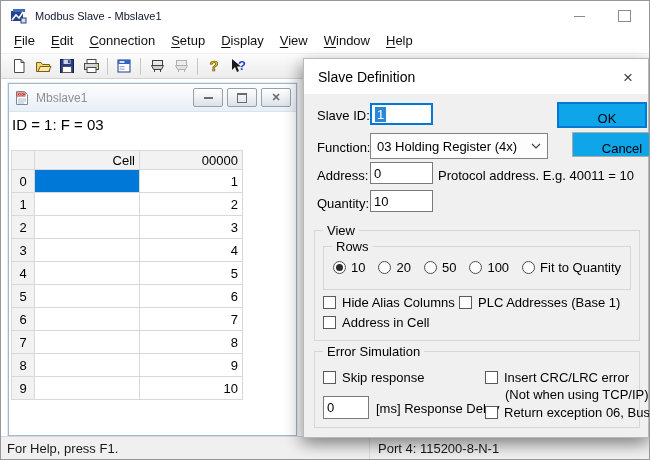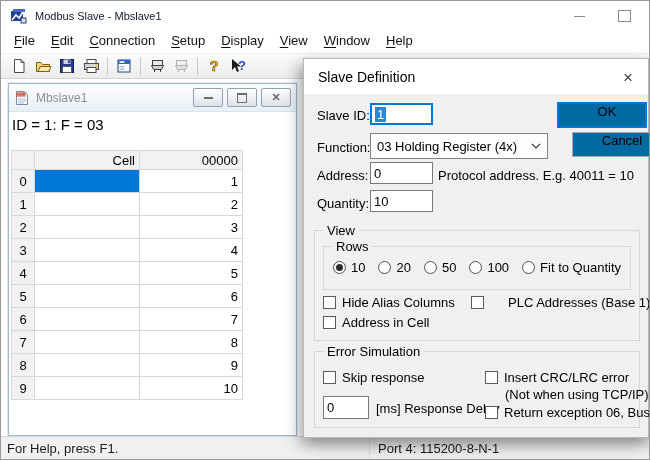--- a/index.html
+++ b/index.html
@@ -69,21 +69,21 @@
   .dlg-close{position:absolute;top:7px;right:9px;width:22px;height:22px;display:flex;align-items:center;
     justify-content:center;font-size:17px;color:#3f3f3f;line-height:1;}
   .lbl{position:absolute;white-space:nowrap;}
   .field{position:absolute;background:#fff;border:1px solid #7a7a7a;box-sizing:border-box;
     display:flex;align-items:center;padding-left:3px;}
   .field-focus{border:2px solid #0078d7;}
   .sel-text{background:#2b88d8;color:#fff;padding:0 2px;}
   .combo{position:absolute;background:#fdfdfd;border:1px solid #828282;box-sizing:border-box;
     display:flex;align-items:center;padding:12px 6px;}
   .combo .chev{margin-left:auto;}
-  .btn{position:absolute;background:#0369a1;display:flex;align-items:flex-start;justify-content:center;
+  .btn{position:absolute;background:#0ea5e9;display:flex;align-items:flex-end;justify-content:center;
     box-sizing:border-box;font-size:13px;padding-left:10px;}
   .btn-default{border:2px solid #0078d7;}
   .btn-normal{border:1px solid #acacac;}
   .groupbox{position:absolute;border:1px solid #d6d6d6;box-sizing:border-box;}
   .gb-label{position:absolute;top:-8px;left:8px;background:#f0f0f0;padding:0 4px;white-space:nowrap;}
   .radio-row{position:absolute;left:9px;top:13px;display:flex;align-items:center;}
   .radio-item{display:flex;align-items:center;margin-right:13px;white-space:nowrap;}
   .radio{width:13px;height:13px;border:1px solid #4e4e4e;border-radius:50%;background:#fff;
     position:relative;margin-right:5px;flex:0 0 auto;box-sizing:border-box;}
   .radio.on::after{content:"";position:absolute;left:2px;top:2px;right:2px;bottom:2px;background:#2a2a2a;border-radius:50%;}
@@ -349,21 +349,21 @@
             <span class="radio"></span>
             <span>Fit to Quantity</span>
           </label>
         </div>
       </div>
 
       <label class="cb" style="left:8px;top:64px;">
         <span class="cb-box"></span>
         <span>Hide Alias Columns</span>
       </label>
-      <label class="cb" style="left:156px;top:64px;gap:18px;">
+      <label class="cb" style="left:144px;top:64px;">
         <span class="cb-box"></span>
         <span>PLC Addresses (Base 1)</span>
       </label>
       <label class="cb" style="left:8px;top:84px;text-align:right;">
         <span class="cb-box"></span>
         <span>Address in Cell</span>
       </label>
     </div>
 
     <div class="groupbox" style="left:10px;top:292px;width:326px;height:77px;">

